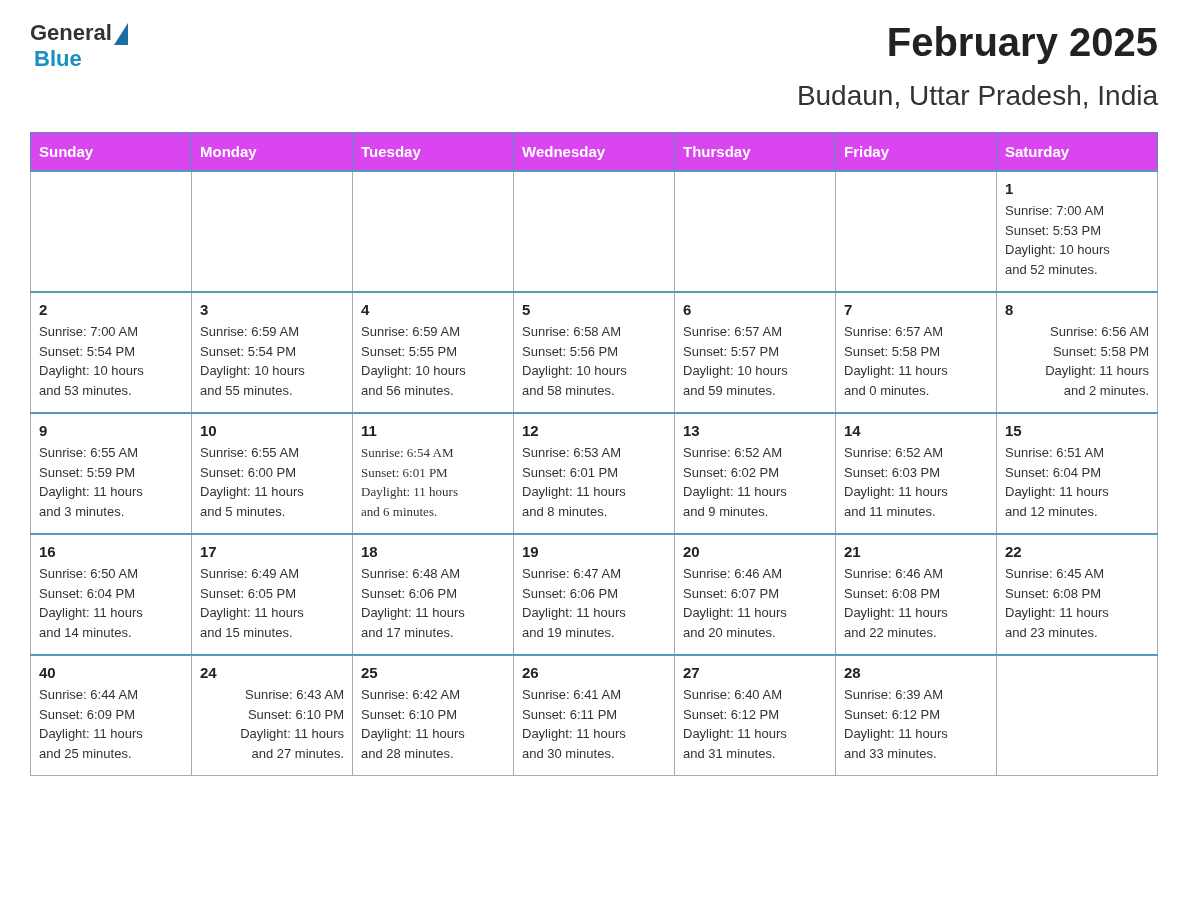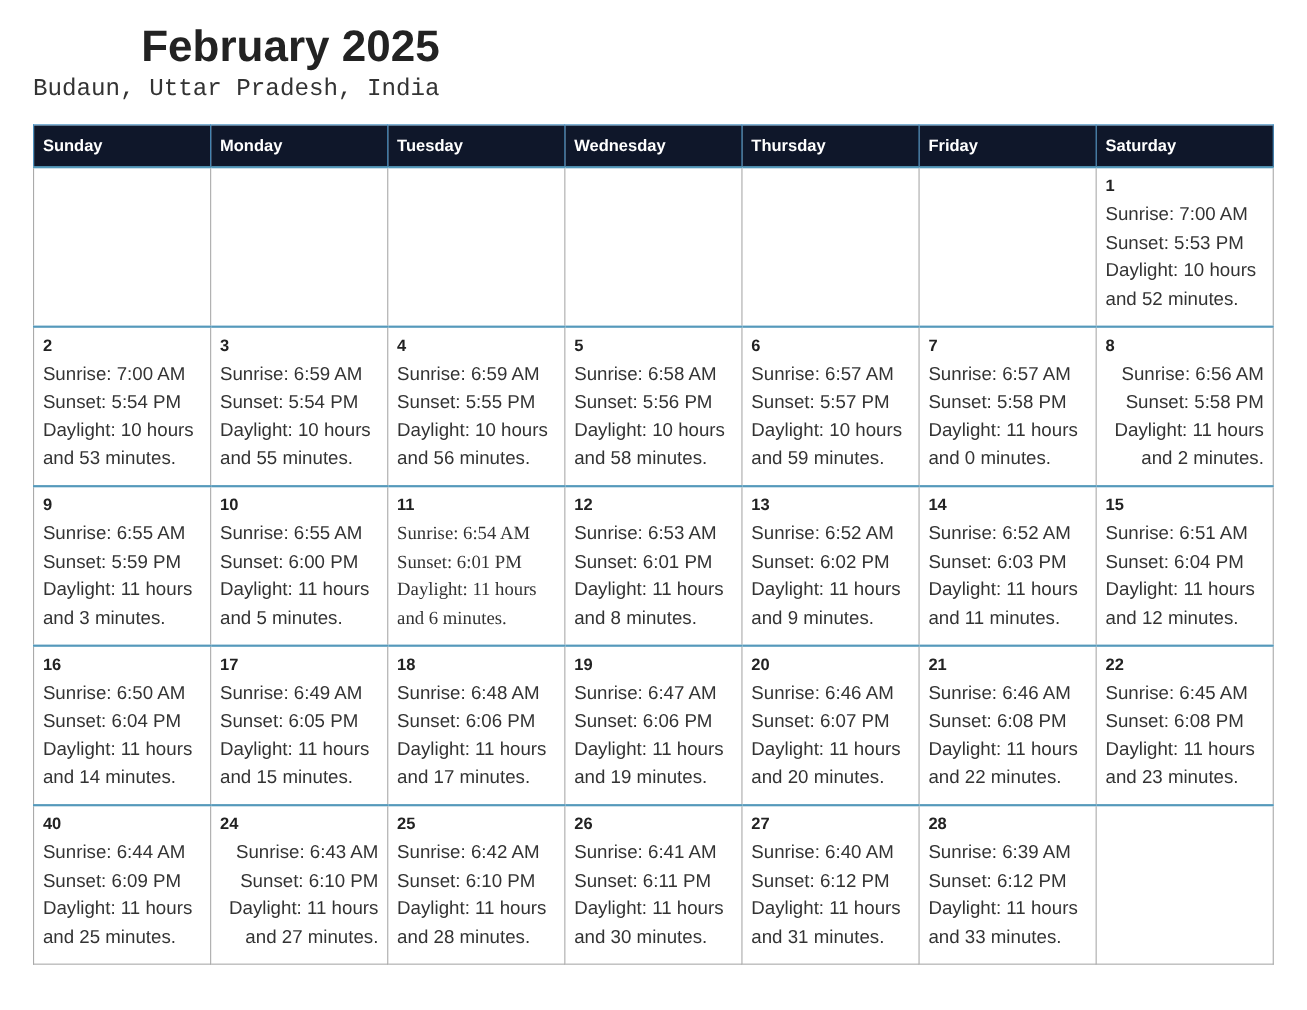--- a/index.html
+++ b/index.html
@@ -48,32 +48,31 @@
     .title-area {
       text-align: right;
     }
     .month-title {
       font-size: 40px;
       font-weight: bold;
       color: #222;
       line-height: 1.1;
     }
     .location-title {
-      font-size: 22px;
+      font-size: 28px;
       color: #333;
-      margin-top: 4px;
-      font-family: Liberation Mono, monospace;
+      margin-top: 16px;
     }
     .calendar-table {
       width: 100%;
       border-collapse: collapse;
       border: 1px solid #888;
     }
     .calendar-table th {
-      background-color: #0f172a;
+      background-color: #d946ef;
       color: #fff;
       font-size: 15px;
       font-weight: bold;
       padding: 10px 8px;
       text-align: left;
       border: 1px solid #4a90c0;
     }
     .calendar-table td {
       vertical-align: top;
       padding: 8px 8px 12px 8px;
@@ -83,35 +82,44 @@
       background: #fff;
     }
     .day-num {
       font-size: 15px;
       font-weight: bold;
       color: #222;
       display: block;
       margin-bottom: 4px;
     }
     .day-info {
-      font-size: 17px;
+      font-size: 13px;
       color: #333;
       line-height: 1.5;
     }
     .empty-cell {
       background: #f9f9f9;
     }
     tr.week-row td {
       border-top: 2px solid #5599bb;
     }
   </style>
 </head>
 <body>
 
 <div class="header-area">
+  <div class="logo">
+    <div class="logo-top">
+      <span class="logo-general">General</span>
+      <div class="logo-triangle"></div>
+    </div>
+    <div style="display:flex;align-items:center;margin-left:2px;">
+      <span class="logo-bottom">Blue</span>
+    </div>
+  </div>
   <div class="title-area">
     <div class="month-title">February 2025</div>
     <div class="location-title">Budaun, Uttar Pradesh, India</div>
   </div>
 </div>
 
 <table class="calendar-table">
   <thead>
     <tr>
     <th>Sunday</th>

